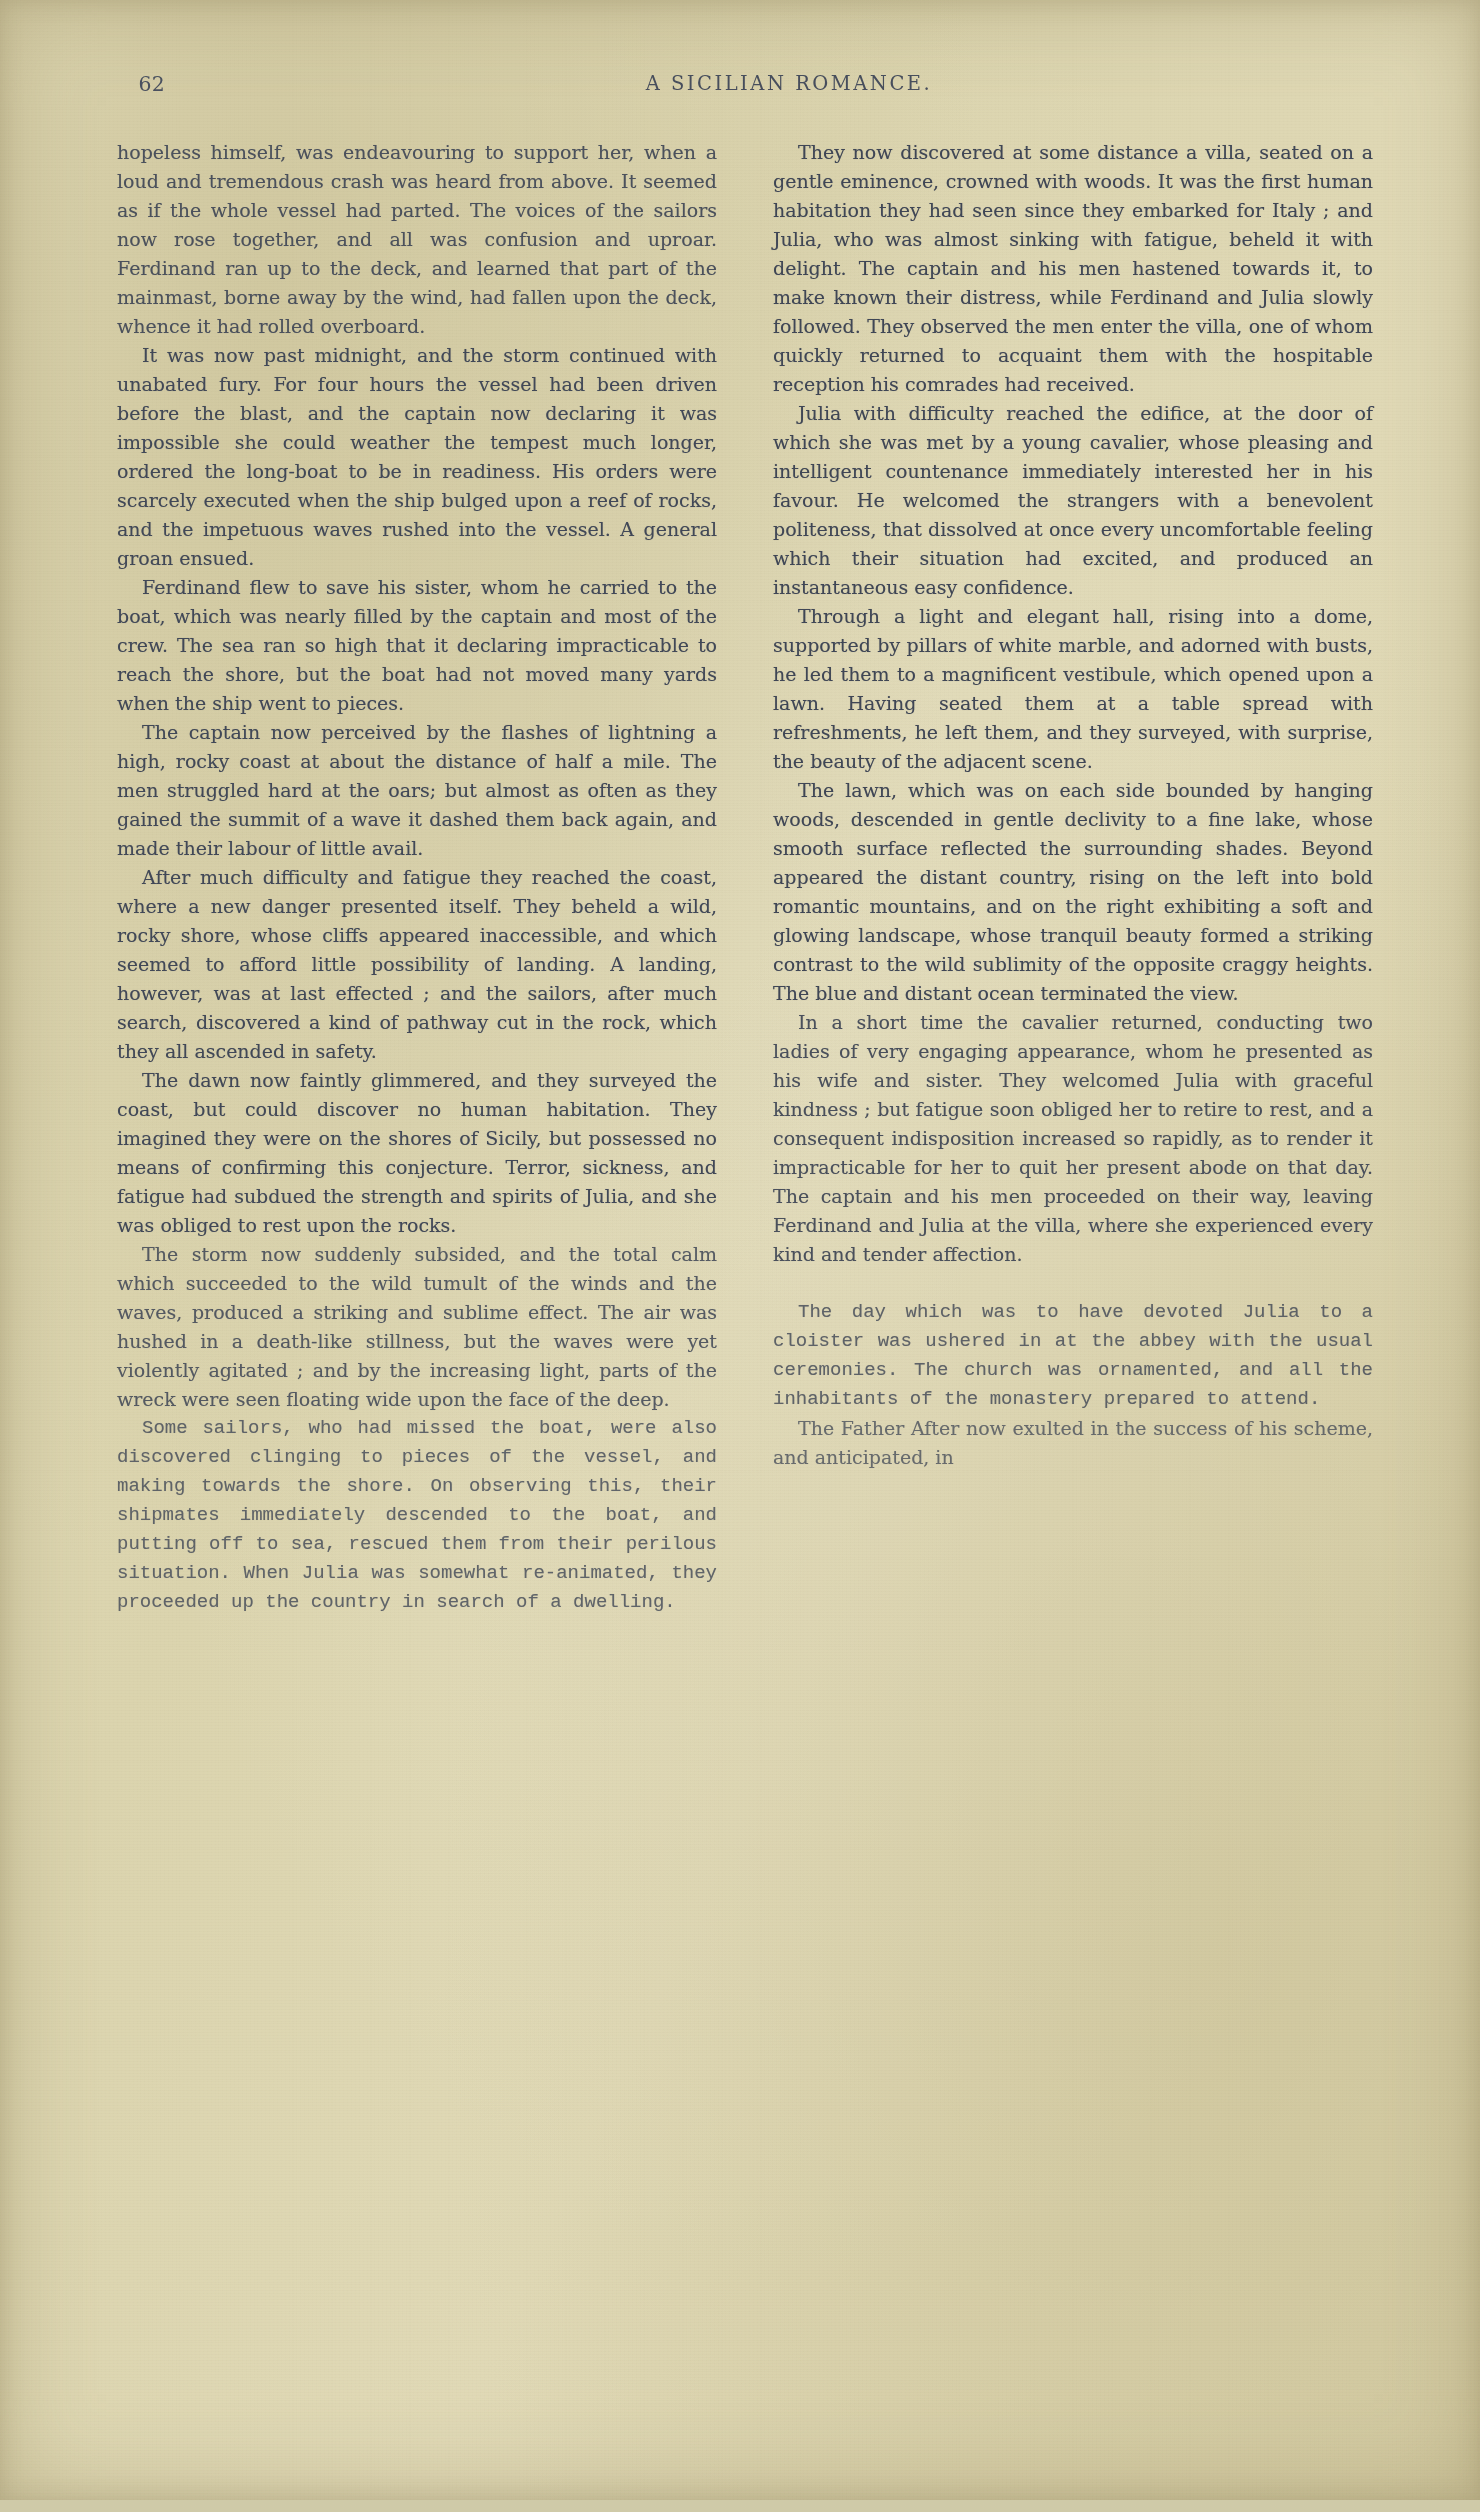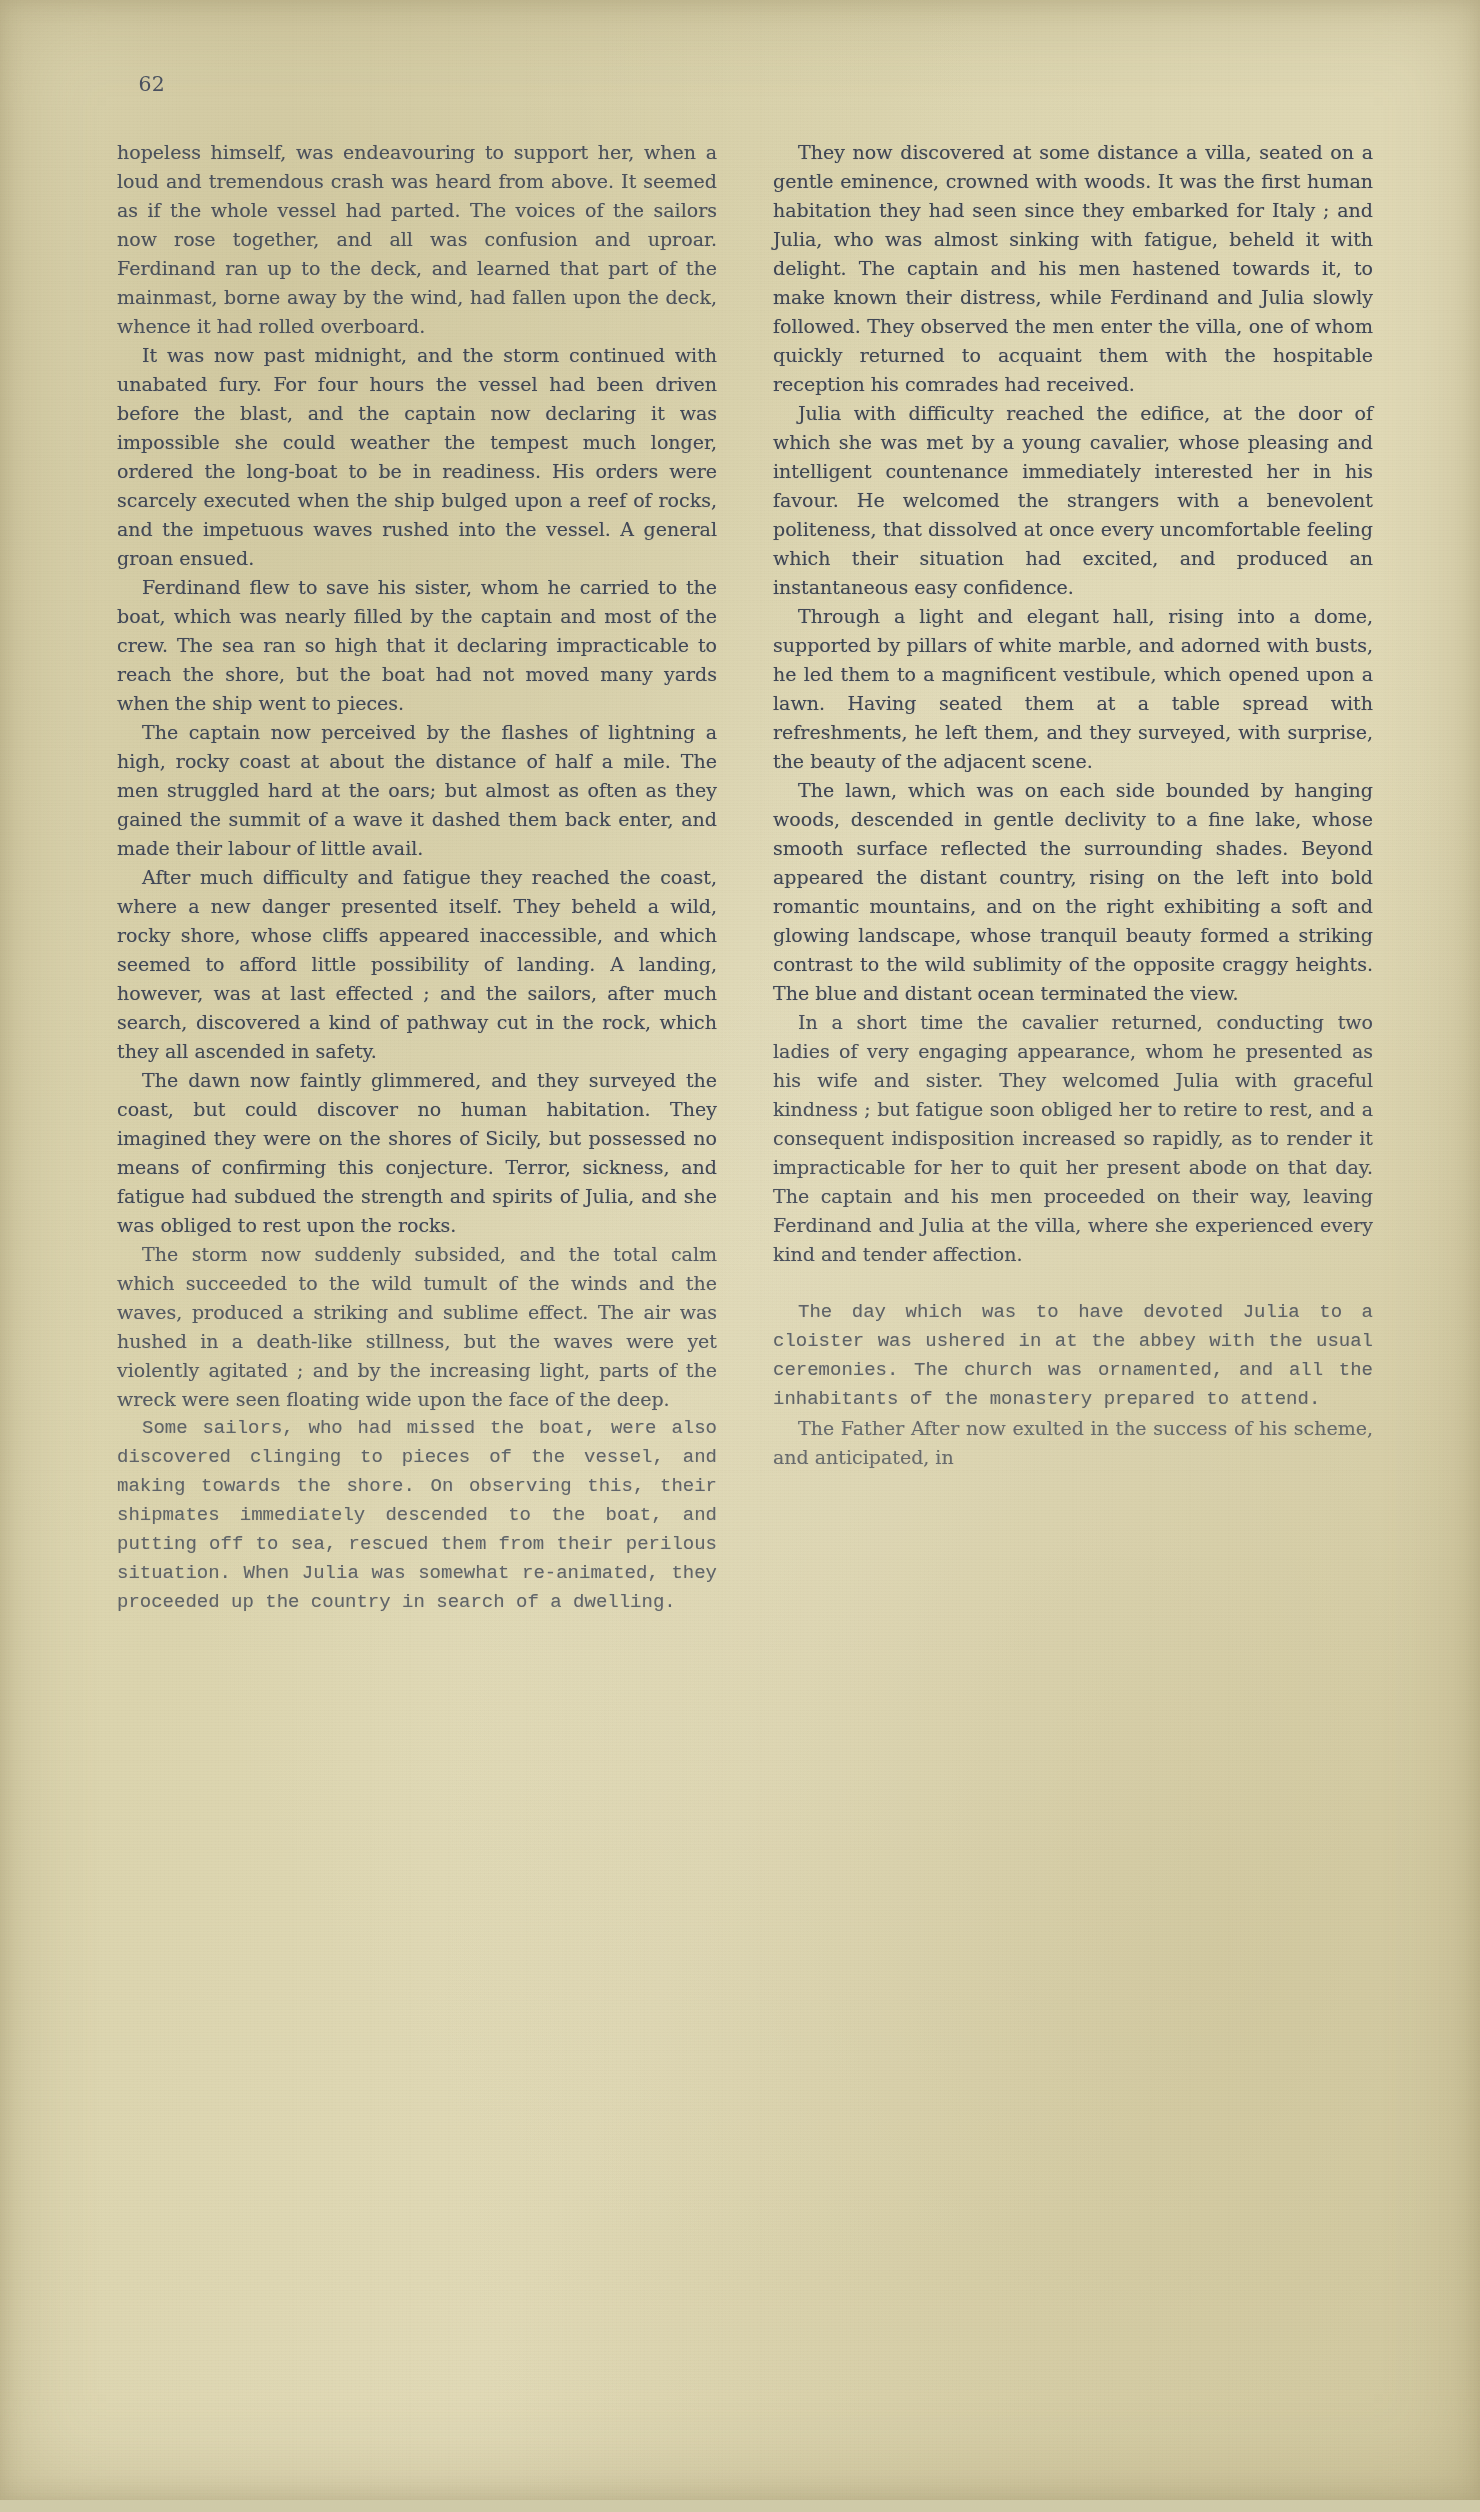--- a/index.html
+++ b/index.html
@@ -96,29 +96,30 @@
 </head>
 <body>
 
 <div class="page">
   <div class="paper-grain"></div>
 
   <div class="content">
 
     <div class="header">
       <div class="folio">62</div>
+      <div class="running-head">A SICILIAN ROMANCE.</div>
     </div>
 
     <div class="columns">
 
       <div class="col col-left">
         <p class="noindent fade-1">hopeless himself, was endeavouring to support her, when a loud and tremendous crash was heard from above. It seemed as if the whole vessel had parted. The voices of the sailors now rose together, and all was confusion and uproar. Ferdinand ran up to the deck, and learned that part of the mainmast, borne away by the wind, had fallen upon the deck, whence it had rolled overboard.</p>
         <p>It was now past midnight, and the storm continued with unabated fury. For four hours the vessel had been driven before the blast, and the captain now declaring it was impossible she could weather the tempest much longer, ordered the long-boat to be in readiness. His orders were scarcely executed when the ship bulged upon a reef of rocks, and the impetuous waves rushed into the vessel. A general groan ensued.</p>
         <p>Ferdinand flew to save his sister, whom he carried to the boat, which was nearly filled by the captain and most of the crew. The sea ran so high that it declaring impracticable to reach the shore, but the boat had not moved many yards when the ship went to pieces.</p>
-        <p>The captain now perceived by the flashes of lightning a high, rocky coast at about the distance of half a mile. The men struggled hard at the oars; but almost as often as they gained the summit of a wave it dashed them back enter, and made their labour of little avail.</p>
+        <p>The captain now perceived by the flashes of lightning a high, rocky coast at about the distance of half a mile. The men struggled hard at the oars; but almost as often as they gained the summit of a wave it dashed them back again, and made their labour of little avail.</p>
         <p>After much difficulty and fatigue they reached the coast, where a new danger presented itself. They beheld a wild, rocky shore, whose cliffs appeared inaccessible, and which seemed to afford little possibility of landing. A landing, however, was at last effected ; and the sailors, after much search, discovered a kind of pathway cut in the rock, which they all ascended in safety.</p>
         <p>The dawn now faintly glimmered, and they surveyed the coast, but could discover no human habitation. They imagined they were on the shores of Sicily, but possessed no means of confirming this conjecture. Terror, sickness, and fatigue had subdued the strength and spirits of Julia, and she was obliged to rest upon the rocks.</p>
         <p class="fade-2">The storm now suddenly subsided, and the total calm which succeeded to the wild tumult of the winds and the waves, produced a striking and sublime effect. The air was hushed in a death-like stillness, but the waves were yet violently agitated ; and by the increasing light, parts of the wreck were seen floating wide upon the face of the deep.</p>
         <p class="fade-3">Some sailors, who had missed the boat, were also discovered clinging to pieces of the vessel, and making towards the shore. On observing this, their shipmates immediately descended to the boat, and putting off to sea, rescued them from their perilous situation. When Julia was somewhat re-animated, they proceeded up the country in search of a dwelling.</p>
       </div>
 
       <div class="col col-right">
         <p>They now discovered at some distance a villa, seated on a gentle eminence, crowned with woods. It was the first human habitation they had seen since they embarked for Italy ; and Julia, who was almost sinking with fatigue, beheld it with delight. The captain and his men hastened towards it, to make known their distress, while Ferdinand and Julia slowly followed. They observed the men enter the villa, one of whom quickly returned to acquaint them with the hospitable reception his comrades had received.</p>
         <p>Julia with difficulty reached the edifice, at the door of which she was met by a young cavalier, whose pleasing and intelligent countenance immediately interested her in his favour. He welcomed the strangers with a benevolent politeness, that dissolved at once every uncomfortable feeling which their situation had excited, and produced an instantaneous easy confidence.</p>
         <p>Through a light and elegant hall, rising into a dome, supported by pillars of white marble, and adorned with busts, he led them to a magnificent vestibule, which opened upon a lawn. Having seated them at a table spread with refreshments, he left them, and they surveyed, with surprise, the beauty of the adjacent scene.</p>

